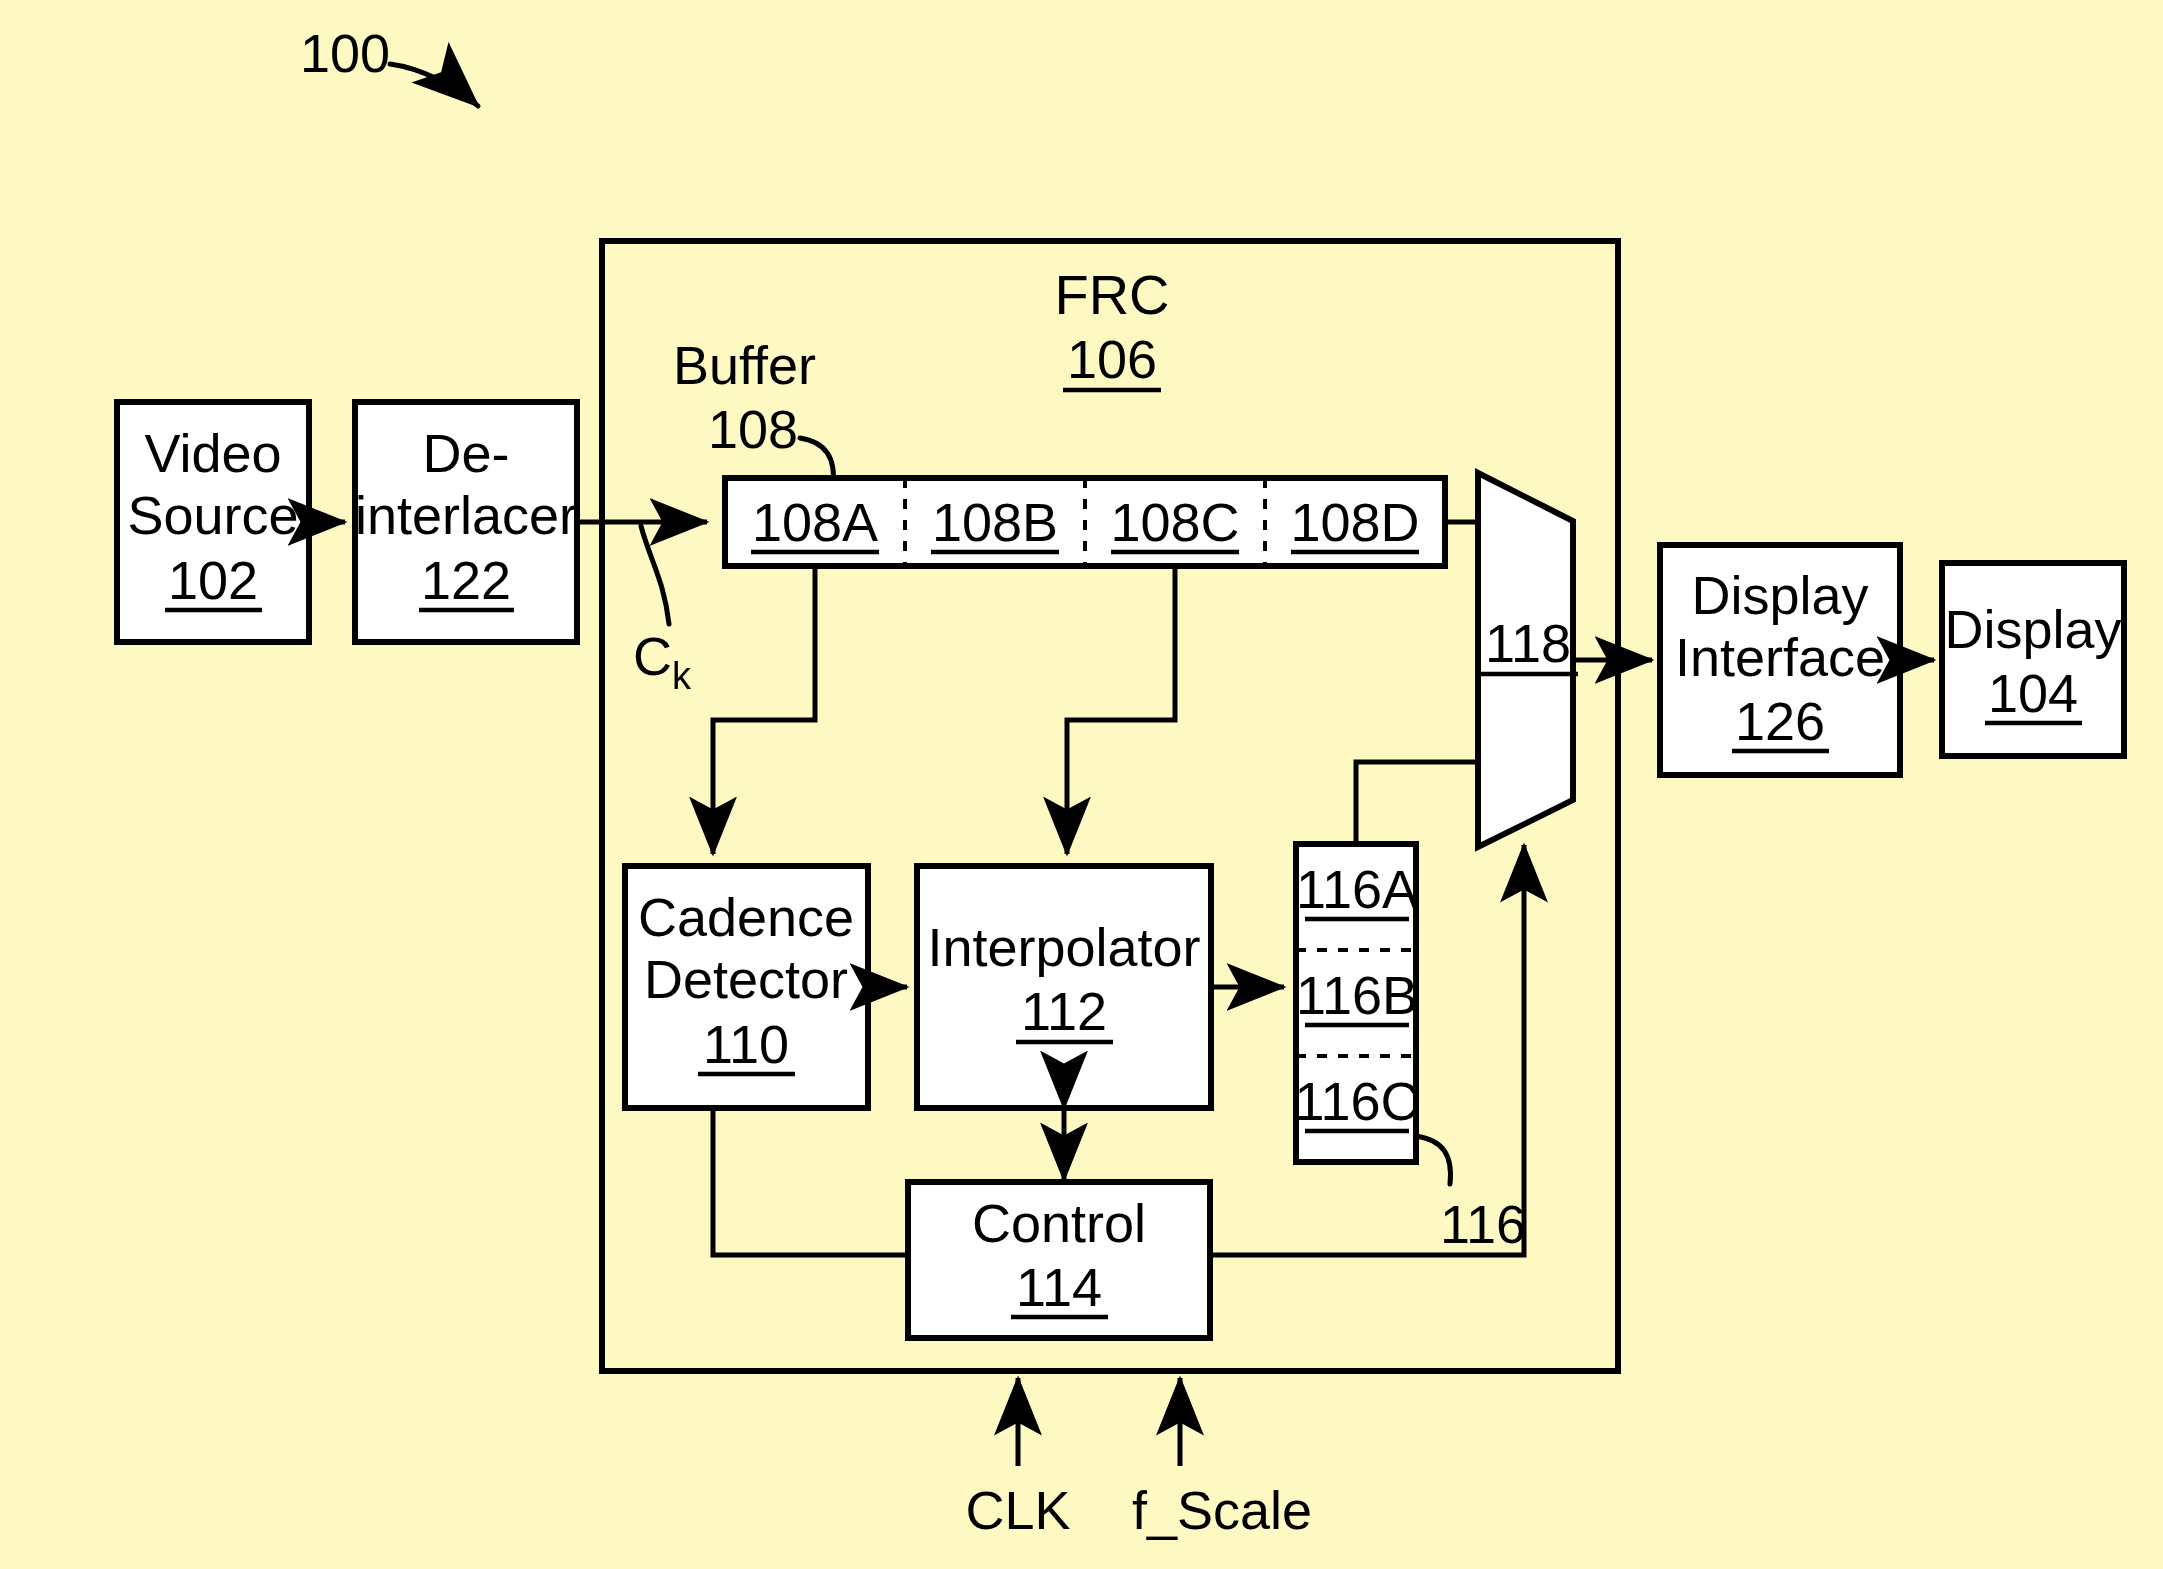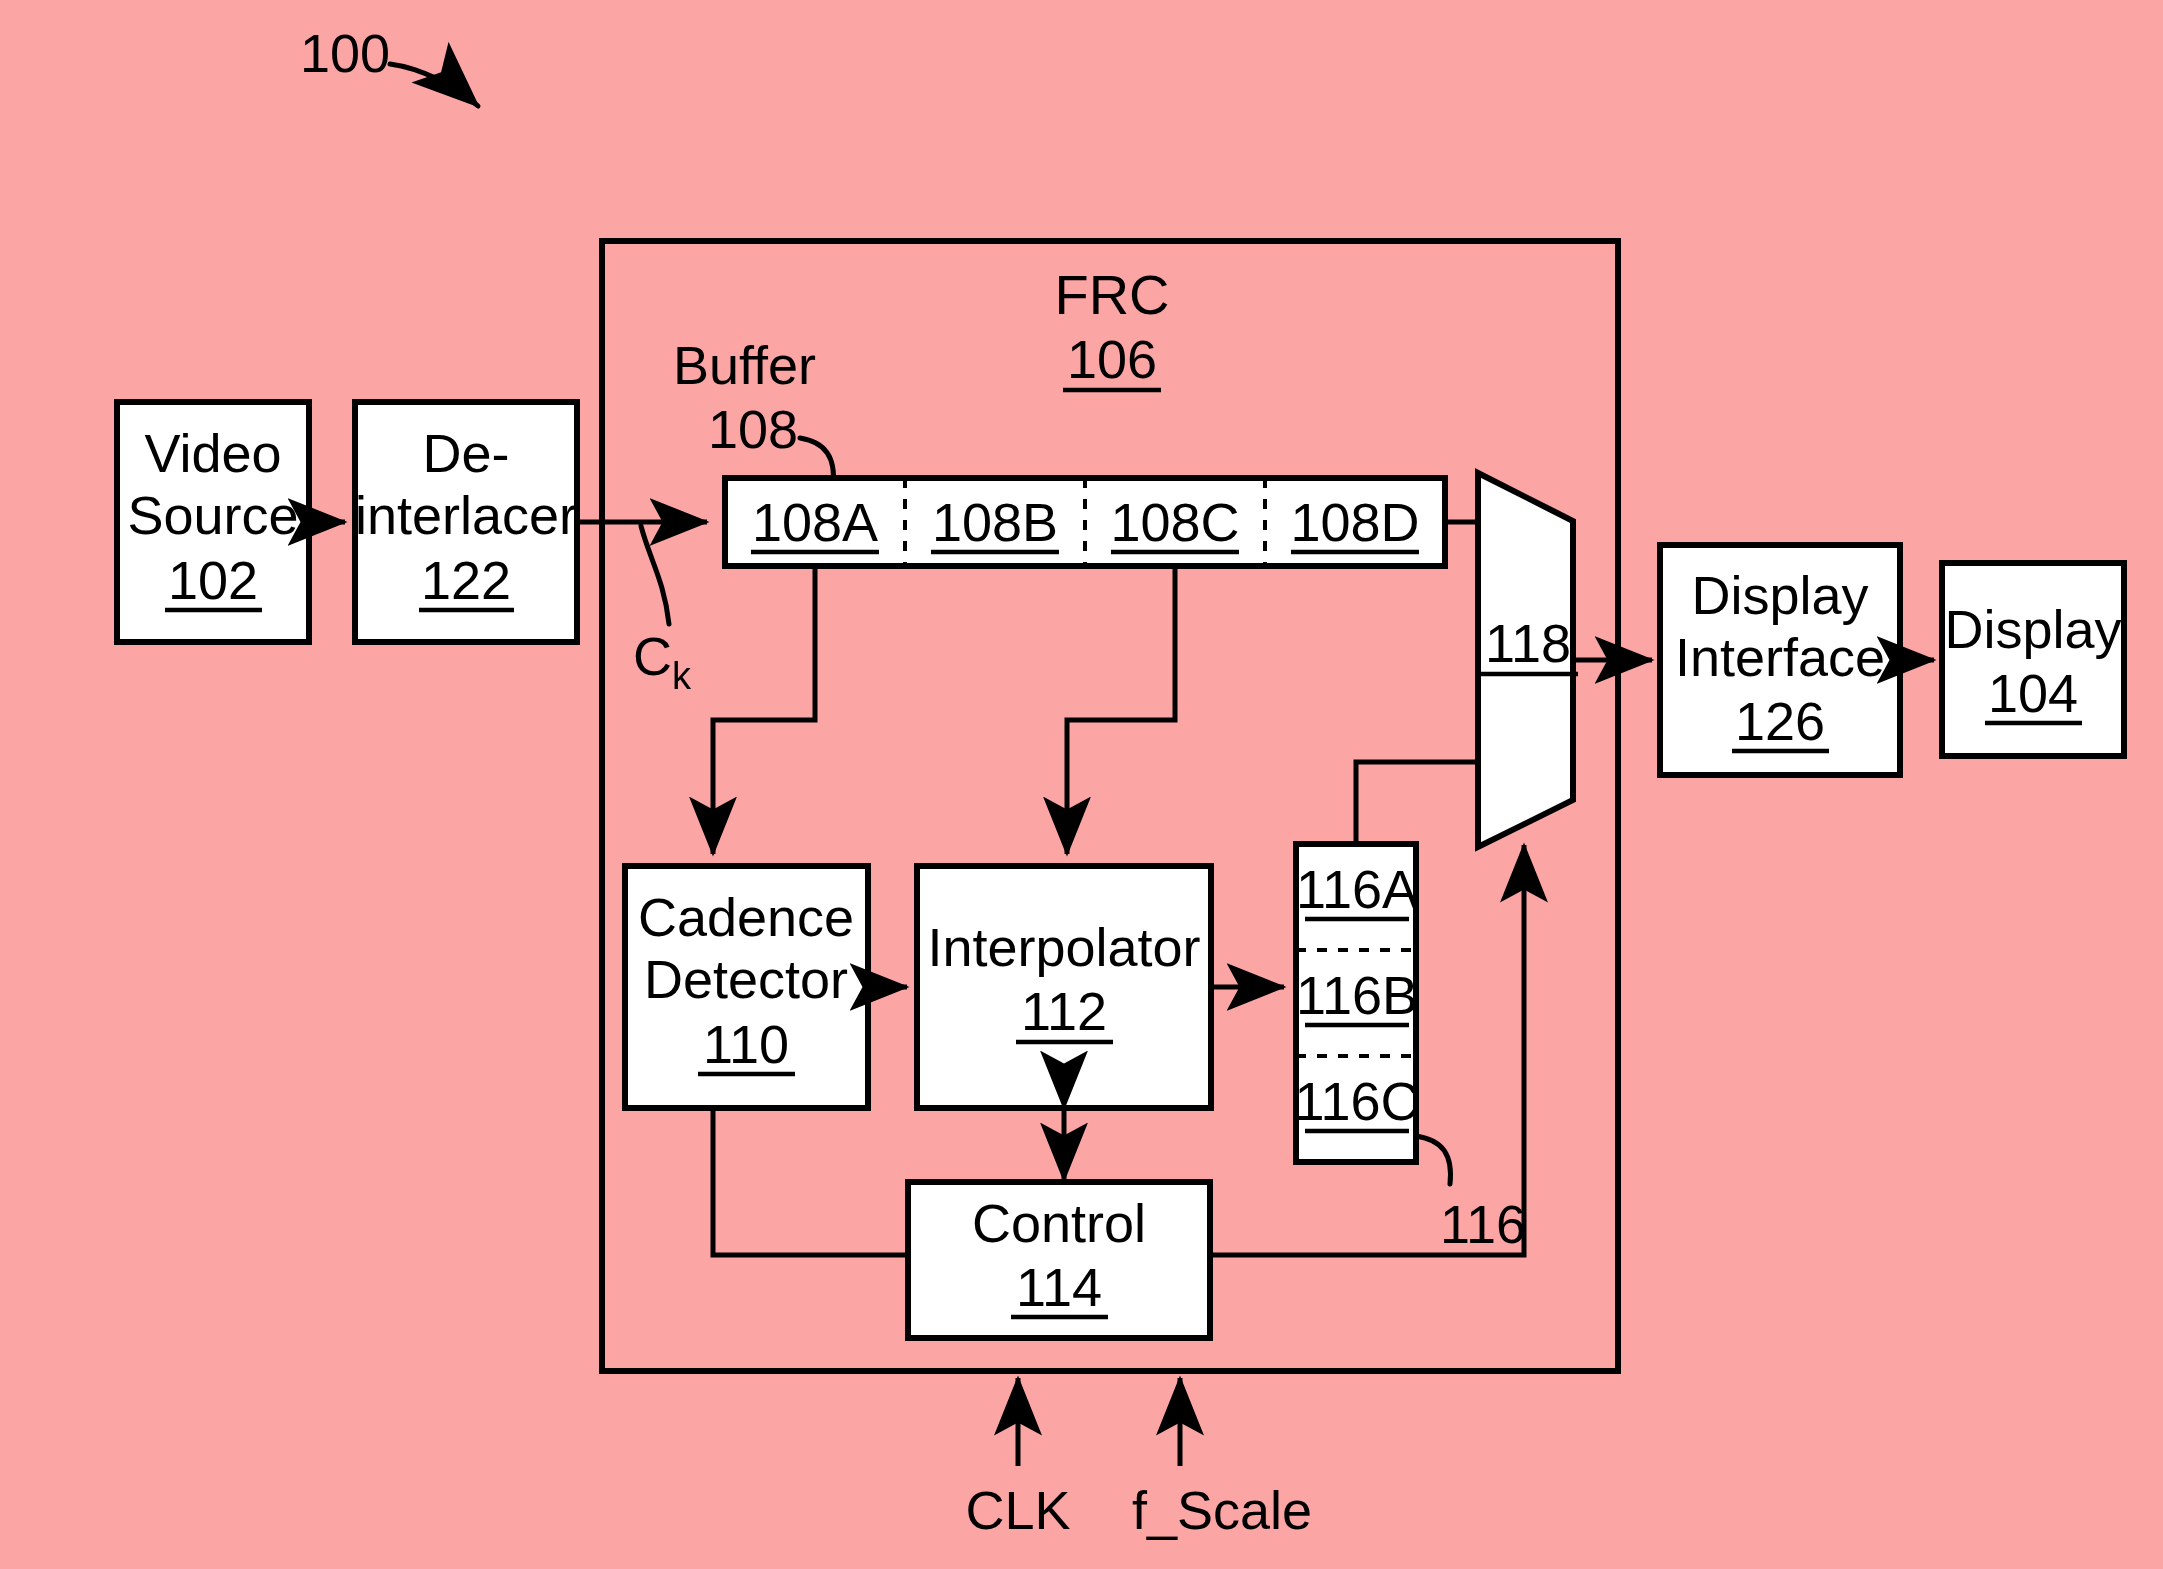--- a/index.html
+++ b/index.html
@@ -4,21 +4,21 @@
 <style>
   html, body {
     margin: 0;
     padding: 0;
     background: #ffffff;
   }
   #page {
     position: relative;
     width: 2163px;
     height: 1569px;
-    background: #fca5a5;
+    background: #fef9c3;
     font-family: "Liberation Sans", sans-serif;
     overflow: hidden;
   }
   svg.diagram {
     position: absolute;
     left: 0;
     top: 0;
     width: 2163px;
     height: 1569px;
   }

